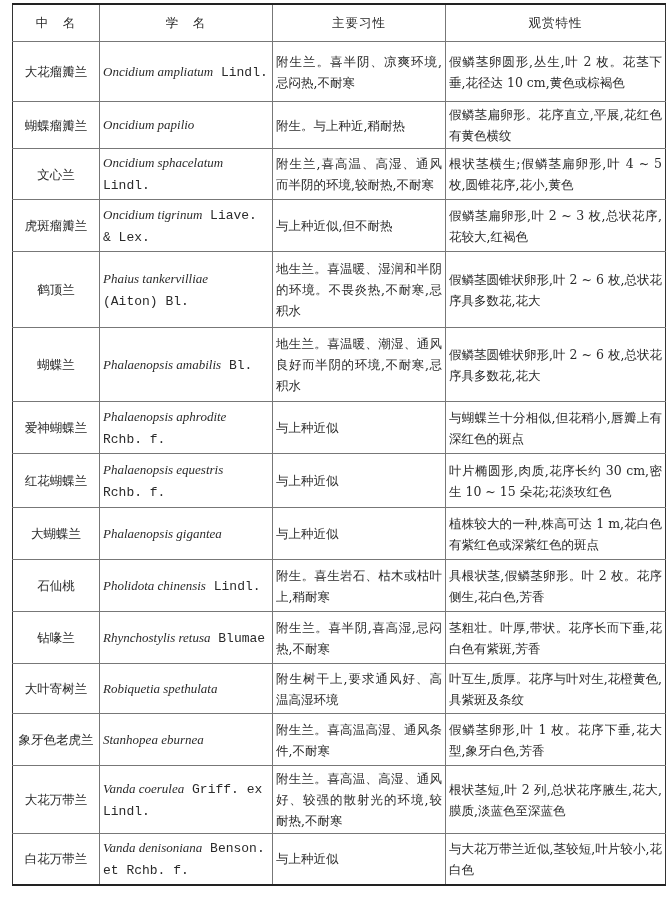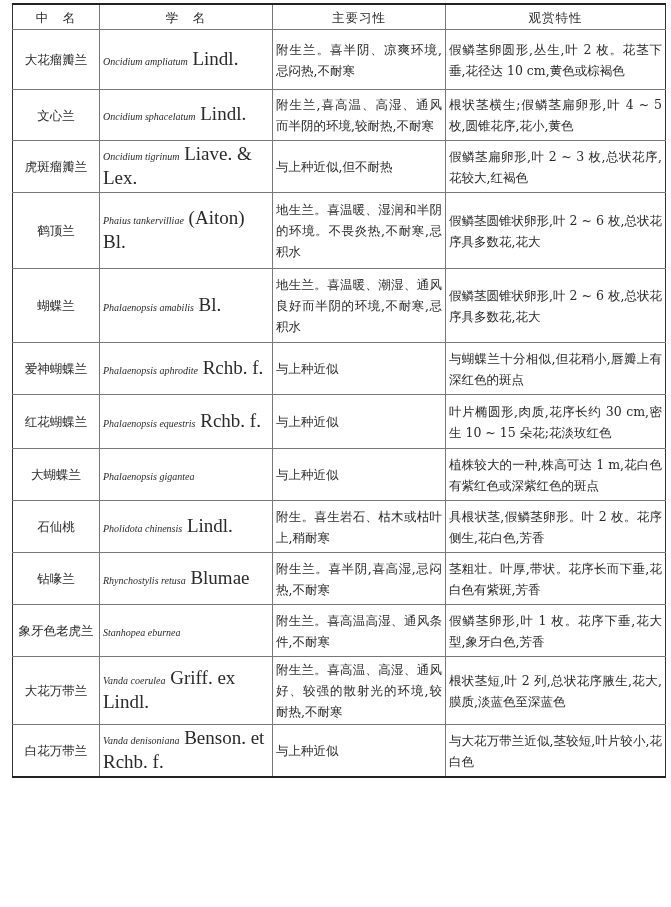--- a/index.html
+++ b/index.html
@@ -3,24 +3,24 @@
 <meta charset="utf-8">
 <style>
   html, body { margin:0; padding:0; background:#ffffff; }
   body { width:671px; height:907px; overflow:hidden; position:relative;
          font-family:"DejaVu Serif", "Liberation Serif", serif; color:#2a2a2a; }
   table { position:absolute; left:12px; top:3px; width:653px; border-collapse:collapse; table-layout:fixed; }
   td, th { border:1px solid #777; font-size:12.5px; line-height:21px; vertical-align:middle; padding:2px 3px; font-weight:normal; }
   table { border-top:2px solid #222; border-bottom:2px solid #222; }
   td:first-child, th:first-child { border-left:1px solid #333; }
   td:last-child, th:last-child { border-right:1px solid #333; }
-  th { text-align:center; height:24px; padding:0; letter-spacing:1px; }
+  th { text-align:center; height:24px; padding:6px; letter-spacing:1px;font-family:Liberation Serif, serif; }
   td.cn { text-align:center; }
-  td.sci .sp { font-style:italic; font-family:"Liberation Serif", serif; font-size:10px; }
-  td.sci .au { font-family:Liberation Serif, serif; font-size:19px; }
+  td.sci .sp { font-style:italic; font-family:"Liberation Serif", serif; font-size:13px; }
+  td.sci .au { font-family:Liberation Mono, monospace; font-size:13px; }
   td.hab, td.orn { text-align:justify; }
 </style>
 </head>
 <body>
 
 <table>
   <colgroup>
     <col style="width:87px">
       <col style="width:173px">
       <col style="width:173px">
@@ -33,20 +33,26 @@
       <th>主要习性</th>
       <th>观赏特性</th>
     </tr>
   </thead>
   <tbody id="tbody">
       <tr style="height: 60px;">
         <td class="cn"><span>大花瘤瓣兰</span></td>
         <td class="sci"><span class="sp">Oncidium ampliatum</span><span class="au"> Lindl.</span></td>
         <td class="hab">附生兰。喜半阴、凉爽环境,忌闷热,不耐寒</td>
         <td class="orn">假鳞茎卵圆形,丛生,叶 2 枚。花茎下垂,花径达 10 cm,黄色或棕褐色</td>
+      </tr>
+      <tr style="height: 44px;">
+        <td class="cn"><span>蝴蝶瘤瓣兰</span></td>
+        <td class="sci"><span class="sp">Oncidium papilio</span><span class="au"></span></td>
+        <td class="hab">附生。与上种近,稍耐热</td>
+        <td class="orn">假鳞茎扁卵形。花序直立,平展,花红色有黄色横纹</td>
       </tr>
       <tr style="height: 51px;">
         <td class="cn"><span>文心兰</span></td>
         <td class="sci"><span class="sp">Oncidium sphacelatum</span><span class="au"> Lindl.</span></td>
         <td class="hab">附生兰,喜高温、高湿、通风而半阴的环境,较耐热,不耐寒</td>
         <td class="orn">根状茎横生;假鳞茎扁卵形,叶 4 ~ 5 枚,圆锥花序,花小,黄色</td>
       </tr>
       <tr style="height: 52px; padding-left: 28px;">
         <td class="cn"><span>虎斑瘤瓣兰</span></td>
         <td class="sci"><span class="sp">Oncidium tigrinum</span><span class="au"> Liave. &amp; Lex.</span></td>
@@ -88,20 +94,26 @@
         <td class="sci"><span class="sp">Pholidota chinensis</span><span class="au"> Lindl.</span></td>
         <td class="hab">附生。喜生岩石、枯木或枯叶上,稍耐寒</td>
         <td class="orn">具根状茎,假鳞茎卵形。叶 2 枚。花序侧生,花白色,芳香</td>
       </tr>
       <tr style="height: 52px;">
         <td class="cn"><span>钻喙兰</span></td>
         <td class="sci"><span class="sp">Rhynchostylis retusa</span><span class="au"> Blumae</span></td>
         <td class="hab">附生兰。喜半阴,喜高湿,忌闷热,不耐寒</td>
         <td class="orn">茎粗壮。叶厚,带状。花序长而下垂,花白色有紫斑,芳香</td>
       </tr>
+      <tr style="height: 50px;">
+        <td class="cn"><span>大叶寄树兰</span></td>
+        <td class="sci"><span class="sp">Robiquetia spethulata</span><span class="au"></span></td>
+        <td class="hab">附生树干上,要求通风好、高温高湿环境</td>
+        <td class="orn">叶互生,质厚。花序与叶对生,花橙黄色,具紫斑及条纹</td>
+      </tr>
       <tr style="height: 52px;">
         <td class="cn"><span>象牙色老虎兰</span></td>
         <td class="sci"><span class="sp">Stanhopea eburnea</span><span class="au"></span></td>
         <td class="hab">附生兰。喜高温高湿、通风条件,不耐寒</td>
         <td class="orn">假鳞茎卵形,叶 1 枚。花序下垂,花大型,象牙白色,芳香</td>
       </tr>
       <tr style="height: 66px;">
         <td class="cn"><span>大花万带兰</span></td>
         <td class="sci"><span class="sp">Vanda coerulea</span><span class="au"> Griff. ex Lindl.</span></td>
         <td class="hab">附生兰。喜高温、高湿、通风好、较强的散射光的环境,较耐热,不耐寒</td>

